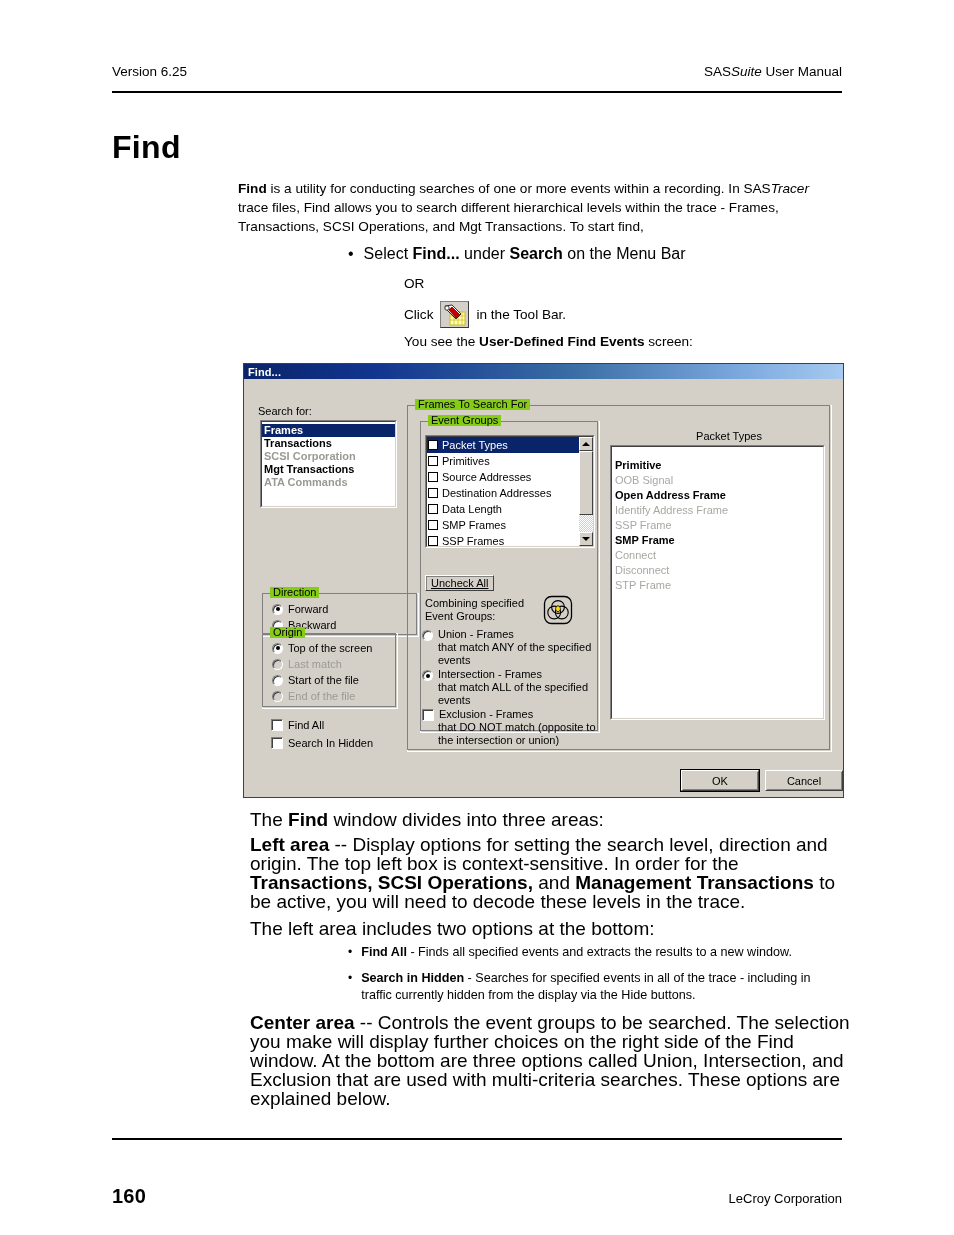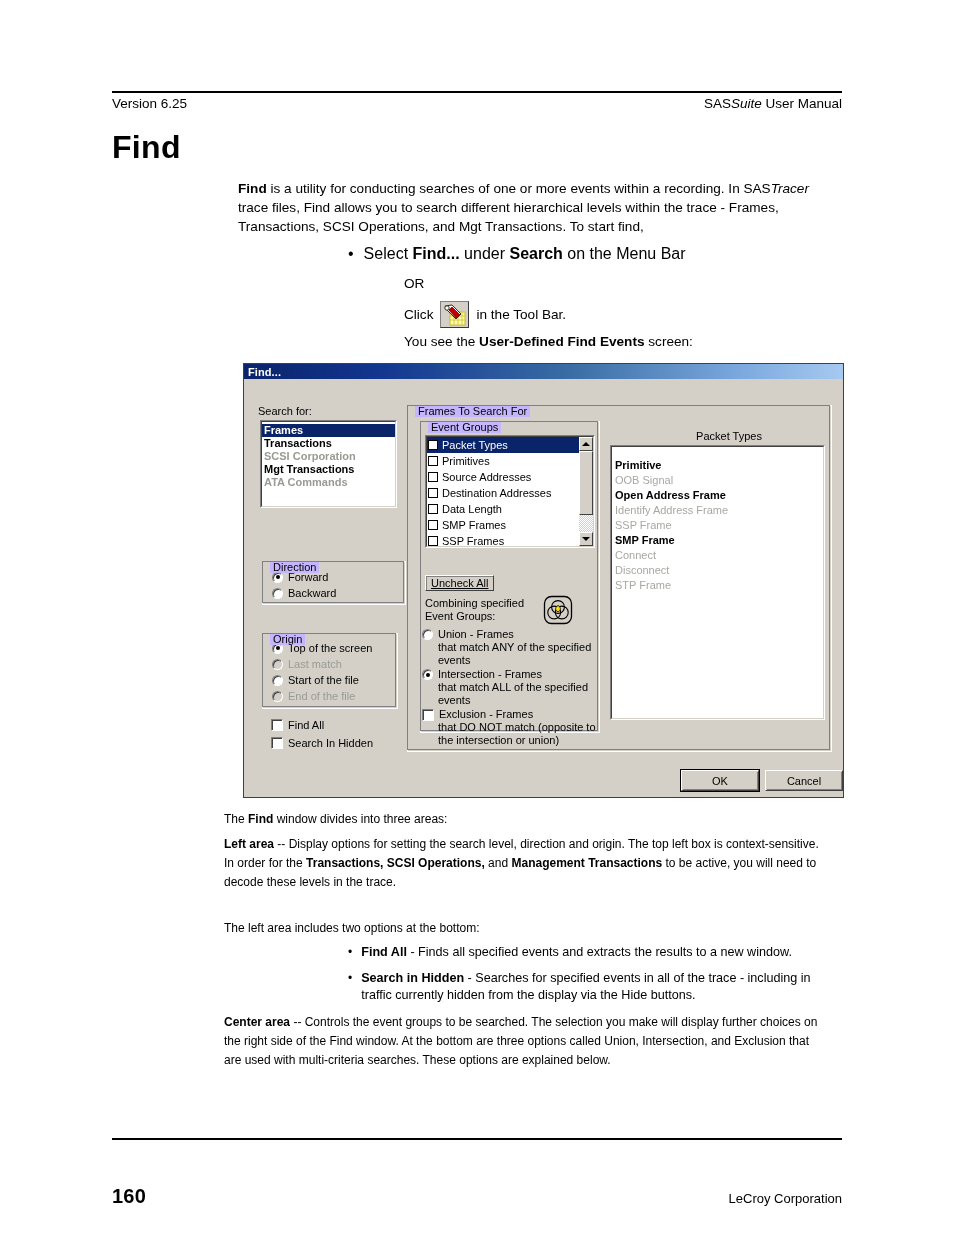--- a/index.html
+++ b/index.html
@@ -29,21 +29,20 @@
   .pg-header {
     position: absolute;
     left: 112px;
     top: 64px;
     width: 730px;
     height: 26px;
     display: flex;
     align-items: flex-start;
     justify-content: space-between;
     font-size: 13.5px;
-    margin-top: 32px;
   }
   .pg-header .right { text-align: right; }
   .pg-header i { font-style: italic; }
   .hdr-rule {
     position: absolute;
     left: 112px;
     top: 91px;
     width: 730px;
     height: 2px;
     background: #000;
@@ -139,23 +138,23 @@
     border-right-color: #3a3a3a;
     border-bottom-color: #3a3a3a;
     position: relative;
     overflow: hidden;
     flex: none;
   }
 
   
   .p {
     position: absolute;
-    left: 224px;
+    left: 250px;
     width: 604px;
-    font-size: 12px;
+    font-size: 19px;
     line-height: 19px;
   }
   .p-three { top: 810px; }
   .p-left  { top: 835px; }
   .p-twoopts { top: 919px; }
   .p-center { top: 1013px; }
 
   .sublist {
     position: absolute;
     left: 348px;
@@ -211,27 +210,26 @@
     content: "";
     position: absolute;
     inset: -1px 1px 1px -1px;
     border: 1px solid #808080;
     pointer-events: none;
   }
   .grp > .cap {
     position: absolute;
     top: -7px;
     left: 7px;
-    background: #c4b5fd;
+    background: #84cc16;
     padding: 0 3px;
     font-size: 11px;
     line-height: 11px;
     white-space: nowrap;
     z-index: 2;
-    margin-top: 7px;
   }
 
   
   .sunken {
     position: absolute;
     background: #ffffff;
     border: 1px solid #808080;
     border-right-color: #ffffff;
     border-bottom-color: #ffffff;
     box-sizing: border-box;
@@ -258,21 +256,21 @@
     font-size: 11px;
     font-weight: bold;
     line-height: 13px;
     padding: 0 3px;
     white-space: nowrap;
   }
   .sf-item.sel { background: #0a246a; color: #ffffff; }
   .sf-item.dim { color: #9a9a94; }
 
   
-  #direction-group { left: 18px; top: 182px; width: 144px; height: 44px; }
+  #direction-group { left: 18px; top: 214px; width: 157px; height: 44px; }
   #origin-group    { left: 18px; top: 254px; width: 136px; height: 76px; }
 
   .radio-row, .check-row {
     position: absolute;
     display: flex;
     align-items: center;
     gap: 5px;
     font-size: 11px;
     white-space: nowrap;
     line-height: 12px;
@@ -422,21 +420,21 @@
   
   .combo-opt {
     position: absolute;
     left: 178px;
     width: 176px;
     font-size: 11px;
     line-height: 13px;
   }
   .combo-opt .ctrl-row {
     display: flex;
-    align-items: center;
+    align-items: flex-end;
     gap: 5px;
   }
   .combo-opt .txt { display: block; }
   .combo-opt .cont { display: block; padding-left: 16px; }
 
   
   #packettypes-title { left: 395px; top: 51px; width: 180px; text-align: center; }
   #packettypes-list { left: 366px; top: 66px; width: 215px; height: 275px; }
   .pt-item {
     font-size: 11px;

